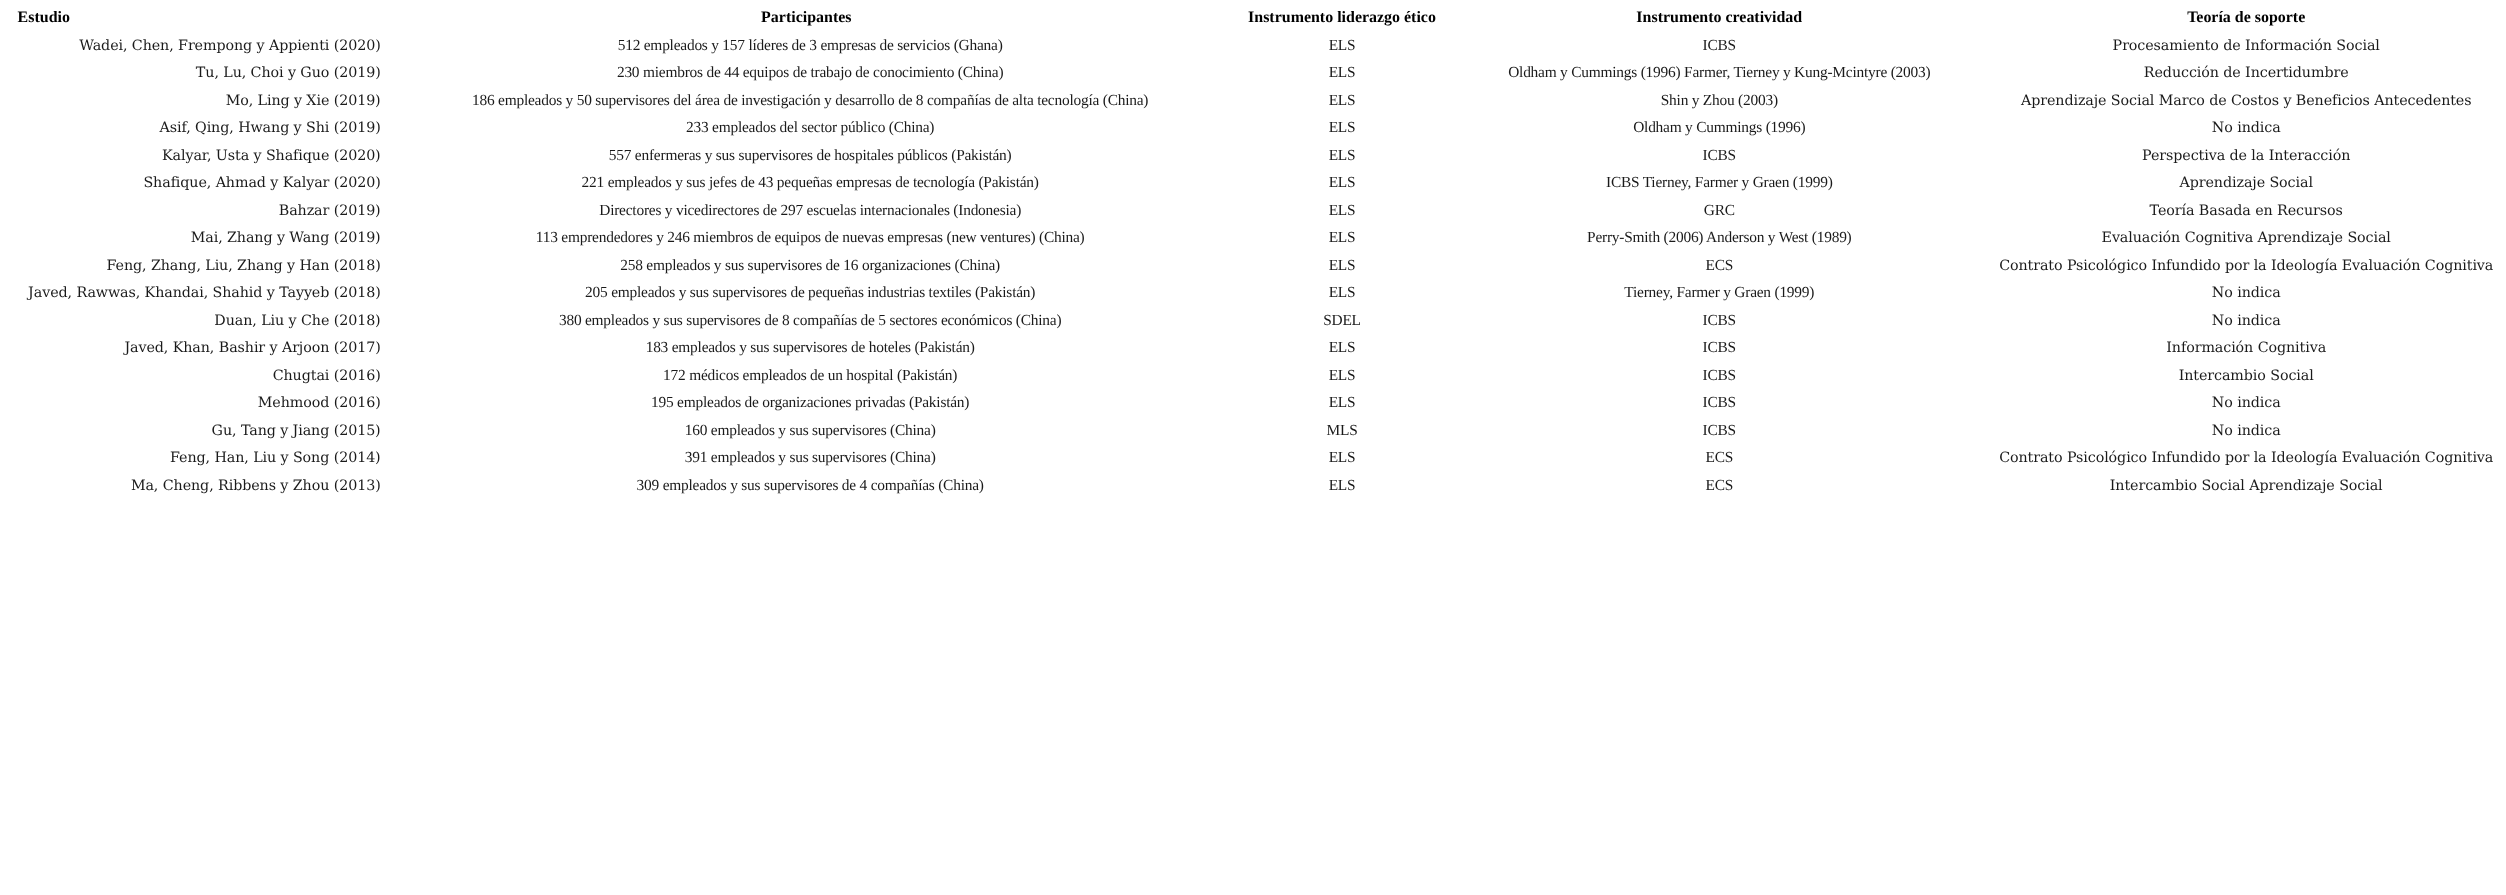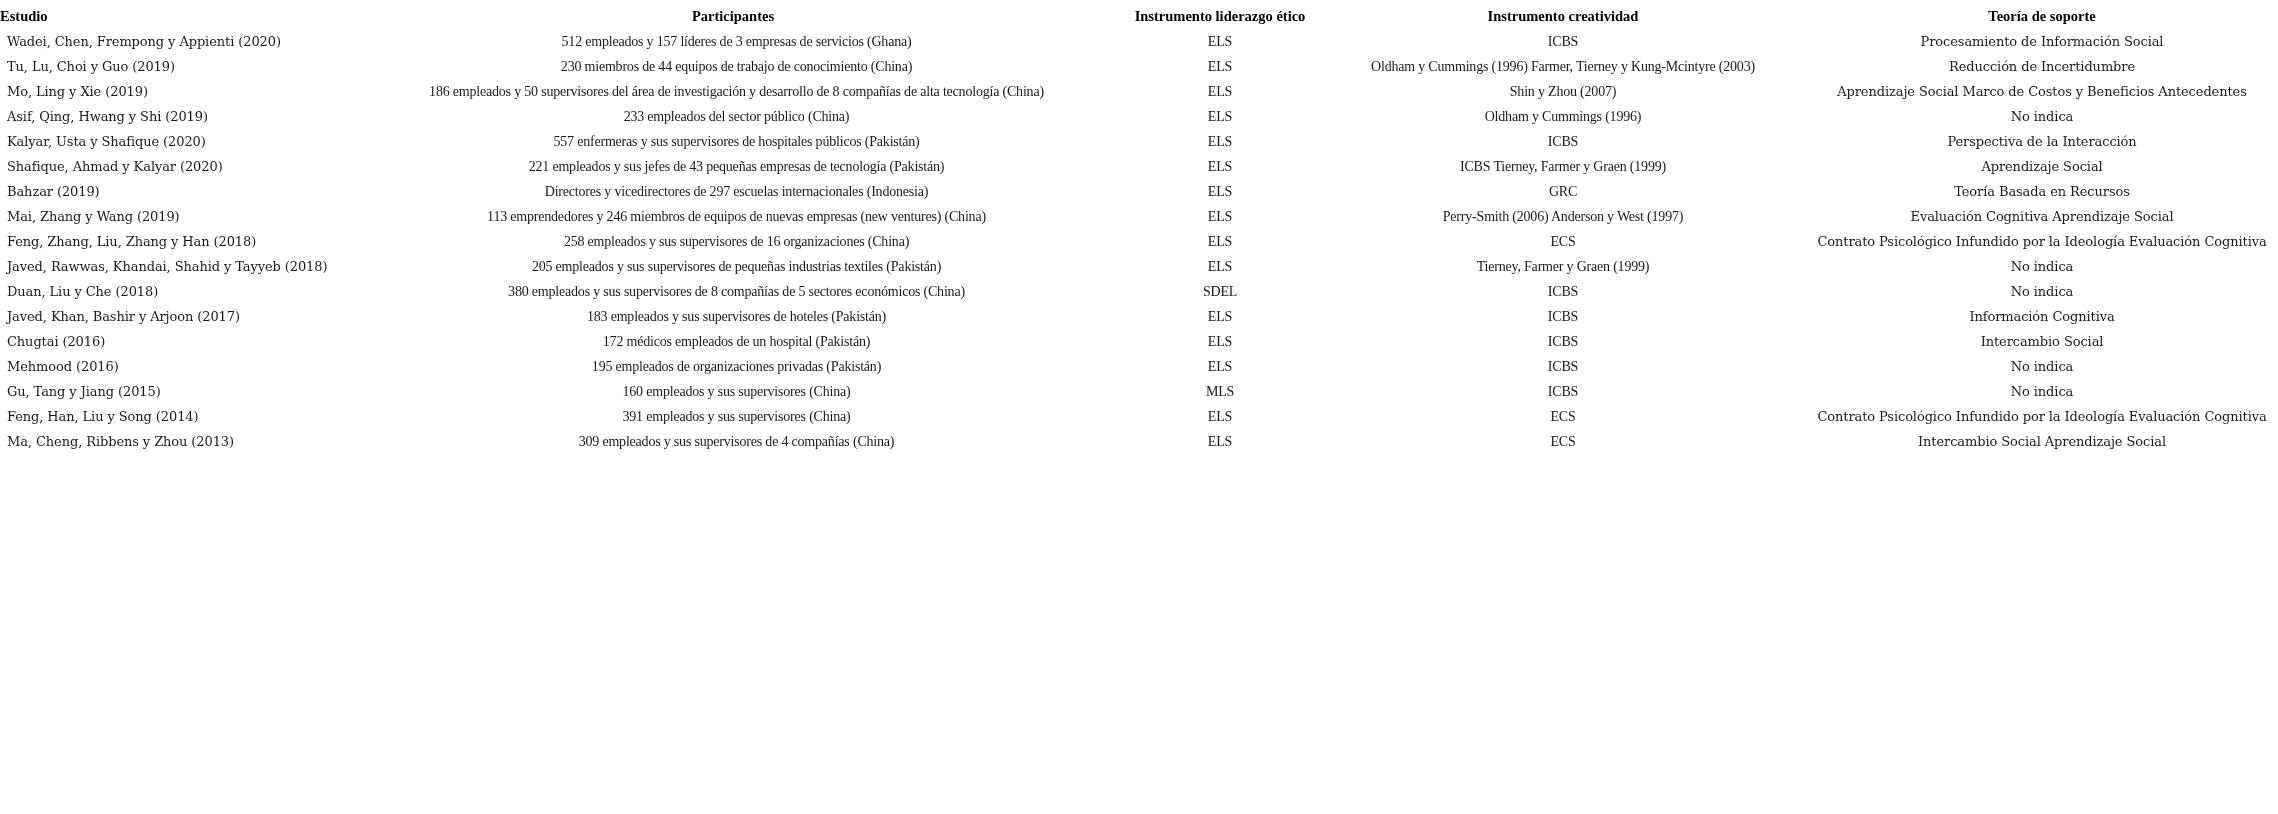--- a/index.html
+++ b/index.html
@@ -38,38 +38,38 @@
     th {
       font-family: "Liberation Serif", "DejaVu Serif", serif;
       font-weight: bold;
       font-size: 14.5px;
       color: #000;
     }
     td {
       font-size: 13px;
       letter-spacing: -0.1px;
     }
-    .left { text-align: left; padding-left: 7px; }
+    .left { text-align: right; padding-left: 7px; }
     .left2 { text-align: center; padding-left: 7px; }
     .center { text-align: center; }
     td.part {
       font-family: "Liberation Serif", "DejaVu Serif", serif;
       font-size: 14px;
       letter-spacing: -0.2px;
     }
     td.els, td.crea {
       font-family: Liberation Serif, serif;
       font-size: 14px;
       letter-spacing: -0.2px;
     }
     td.teoria {
       font-size: 13px;
       letter-spacing: -0.1px;
     }
-    th.h-estudio { text-align: left; padding-left: 0; margin-top: 32px; }
+    th.h-estudio { text-align: left; padding-left: 16px; margin-top: 32px; }
   </style>
 </head>
 <body>
 
 <table>
   <colgroup>
     <col class="c-estudio">
     <col class="c-part">
     <col class="c-els">
     <col class="c-crea">
@@ -96,21 +96,21 @@
       <td class="left">Tu, Lu, Choi y Guo (2019)</td>
       <td class="left2 part">230 miembros de 44 equipos de trabajo de conocimiento (China)</td>
       <td class="center els">ELS</td>
       <td class="center crea">Oldham y Cummings (1996)  Farmer, Tierney y Kung-Mcintyre (2003)</td>
       <td class="center teoria">Reducción de Incertidumbre</td>
     </tr>
     <tr>
       <td class="left">Mo, Ling y Xie (2019)</td>
       <td class="left2 part">186 empleados y 50 supervisores del área de investigación y desarrollo de 8 compañías de alta tecnología (China)</td>
       <td class="center els">ELS</td>
-      <td class="center crea">Shin y Zhou (2007)</td>
+      <td class="center crea">Shin y Zhou (2003)</td>
       <td class="center teoria">Aprendizaje Social Marco de Costos y Beneficios Antecedentes</td>
     </tr>
     <tr>
       <td class="left">Asif, Qing, Hwang y Shi (2019)</td>
       <td class="left2 part">233 empleados del sector público (China)</td>
       <td class="center els">ELS</td>
       <td class="center crea">Oldham y Cummings (1996)</td>
       <td class="center teoria">No indica</td>
     </tr>
     <tr>
@@ -131,21 +131,21 @@
       <td class="left">Bahzar (2019)</td>
       <td class="left2 part">Directores y vicedirectores de 297 escuelas internacionales (Indonesia)</td>
       <td class="center els">ELS</td>
       <td class="center crea">GRC</td>
       <td class="center teoria">Teoría Basada en Recursos</td>
     </tr>
     <tr>
       <td class="left">Mai, Zhang y Wang (2019)</td>
       <td class="left2 part">113 emprendedores y 246 miembros de equipos de nuevas empresas (new ventures) (China)</td>
       <td class="center els">ELS</td>
-      <td class="center crea">Perry-Smith (2006)  Anderson y West (1997)</td>
+      <td class="center crea">Perry-Smith (2006)  Anderson y West (1989)</td>
       <td class="center teoria">Evaluación Cognitiva Aprendizaje Social</td>
     </tr>
     <tr>
       <td class="left">Feng, Zhang, Liu, Zhang y Han (2018)</td>
       <td class="left2 part">258 empleados y sus supervisores de 16 organizaciones (China)</td>
       <td class="center els">ELS</td>
       <td class="center crea">ECS</td>
       <td class="center teoria">Contrato Psicológico Infundido por la Ideología Evaluación Cognitiva</td>
     </tr>
     <tr>

